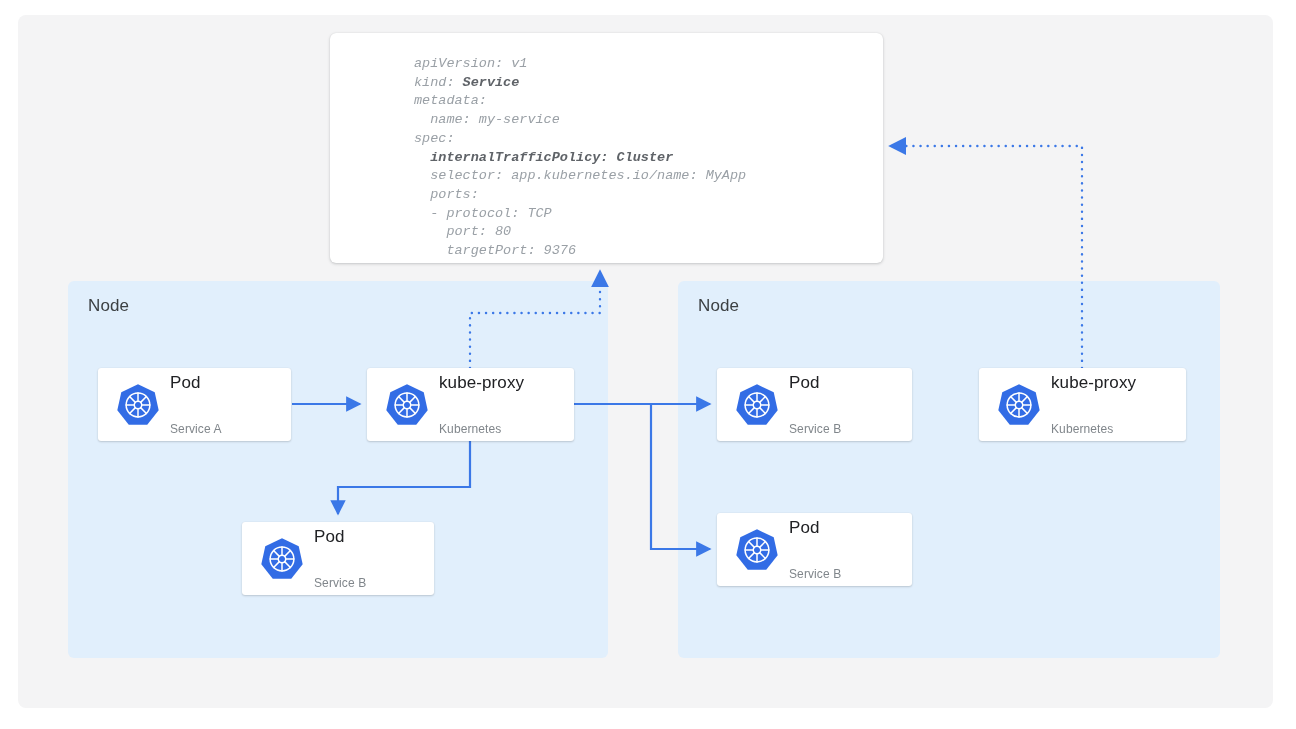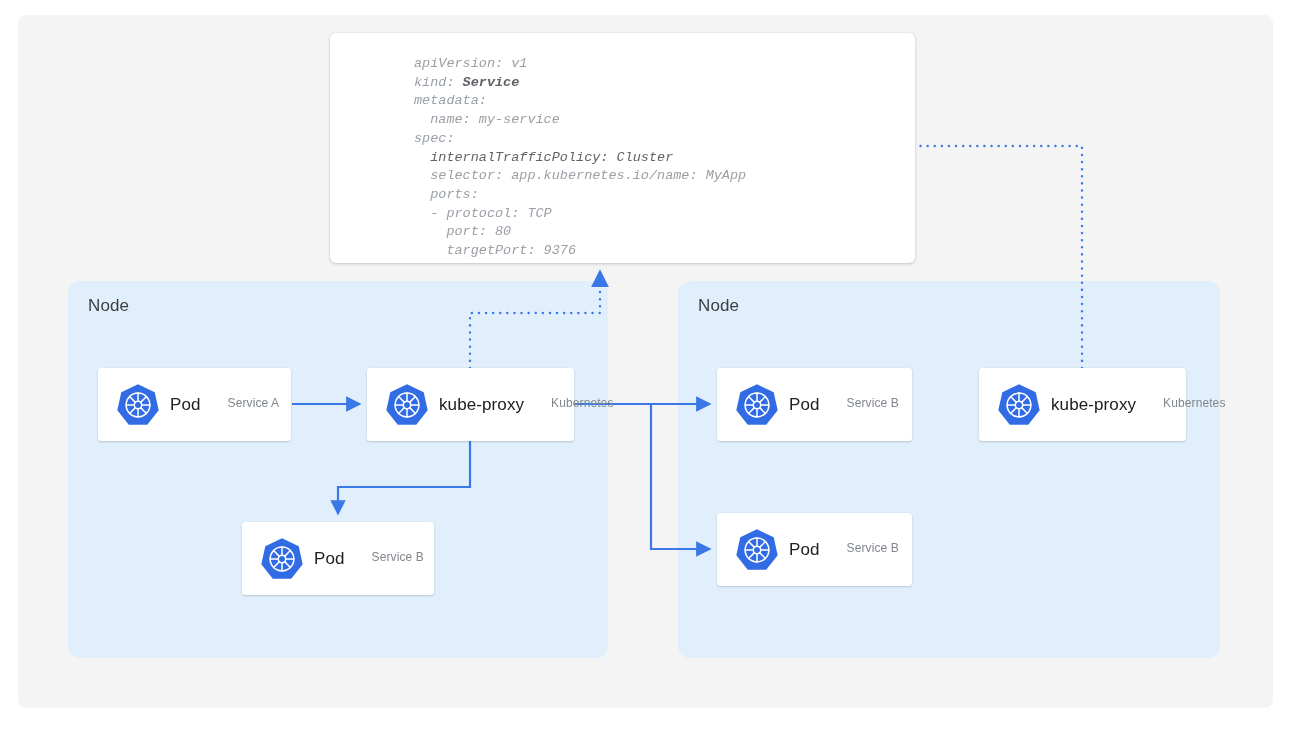--- a/index.html
+++ b/index.html
@@ -30,21 +30,21 @@
     width: 1255px;
     height: 693px;
     background: #f4f4f5;
     border-radius: 8px;
   }
 
   
   .node-group {
     position: absolute;
     background: #e1effc;
-    border-radius: 12px;
+    border-radius: 6px;
   }
   .node-label {
     position: absolute;
     left: 20px;
     top: 15px;
     font-size: 17px;
     color: #3c4043;
     letter-spacing: .1px;
   }
   #node-left  { left: 68px;  top: 281px; width: 540px; height: 377px; }
@@ -63,21 +63,21 @@
   .entity-icon {
     flex: 0 0 auto;
     width: 44px;
     height: 44px;
     margin-left: 18px;
     margin-right: 10px;
     display: block;
   }
   .entity-text {
     display: flex;
-    flex-direction: row;
+    flex-direction: column;
     justify-content: center;
     line-height: 1.25;
     gap: 27px;
   }
   .entity-title {
     font-size: 17px;
     color: #202124;
     letter-spacing: .1px;
     white-space: nowrap;
   }
@@ -101,36 +101,35 @@
   #yaml-card {
     position: absolute;
     left: 330px;
     top: 33px;
     width: 553px;
     height: 230px;
     background: #ffffff;
     border-radius: 6px;
     box-shadow: 0 1px 3px rgba(60,64,67,.25), 0 0 1px rgba(60,64,67,.14);
     overflow: hidden;
-    padding-left: 32px;
   }
   #yaml-code {
     position: absolute;
     left: 84px;
     top: 22px;
     margin: 0;
     font-family: "Liberation Mono", "DejaVu Sans Mono", monospace;
     font-size: 13.5px;
     line-height: 18.7px;
     color: #9aa0a6;
     font-style: italic;
     white-space: pre;
   }
   .yaml-line { display: block; white-space: pre; }
-  .yaml-line.bold { font-weight: normal; color: #5f6368; }
+  .yaml-line.bold { font-weight: bold; color: #5f6368; }
 
   
   #connectors {
     position: absolute;
     left: 0; top: 0;
     width: 1296px;
     height: 729px;
     pointer-events: none;
   }
 </style>

